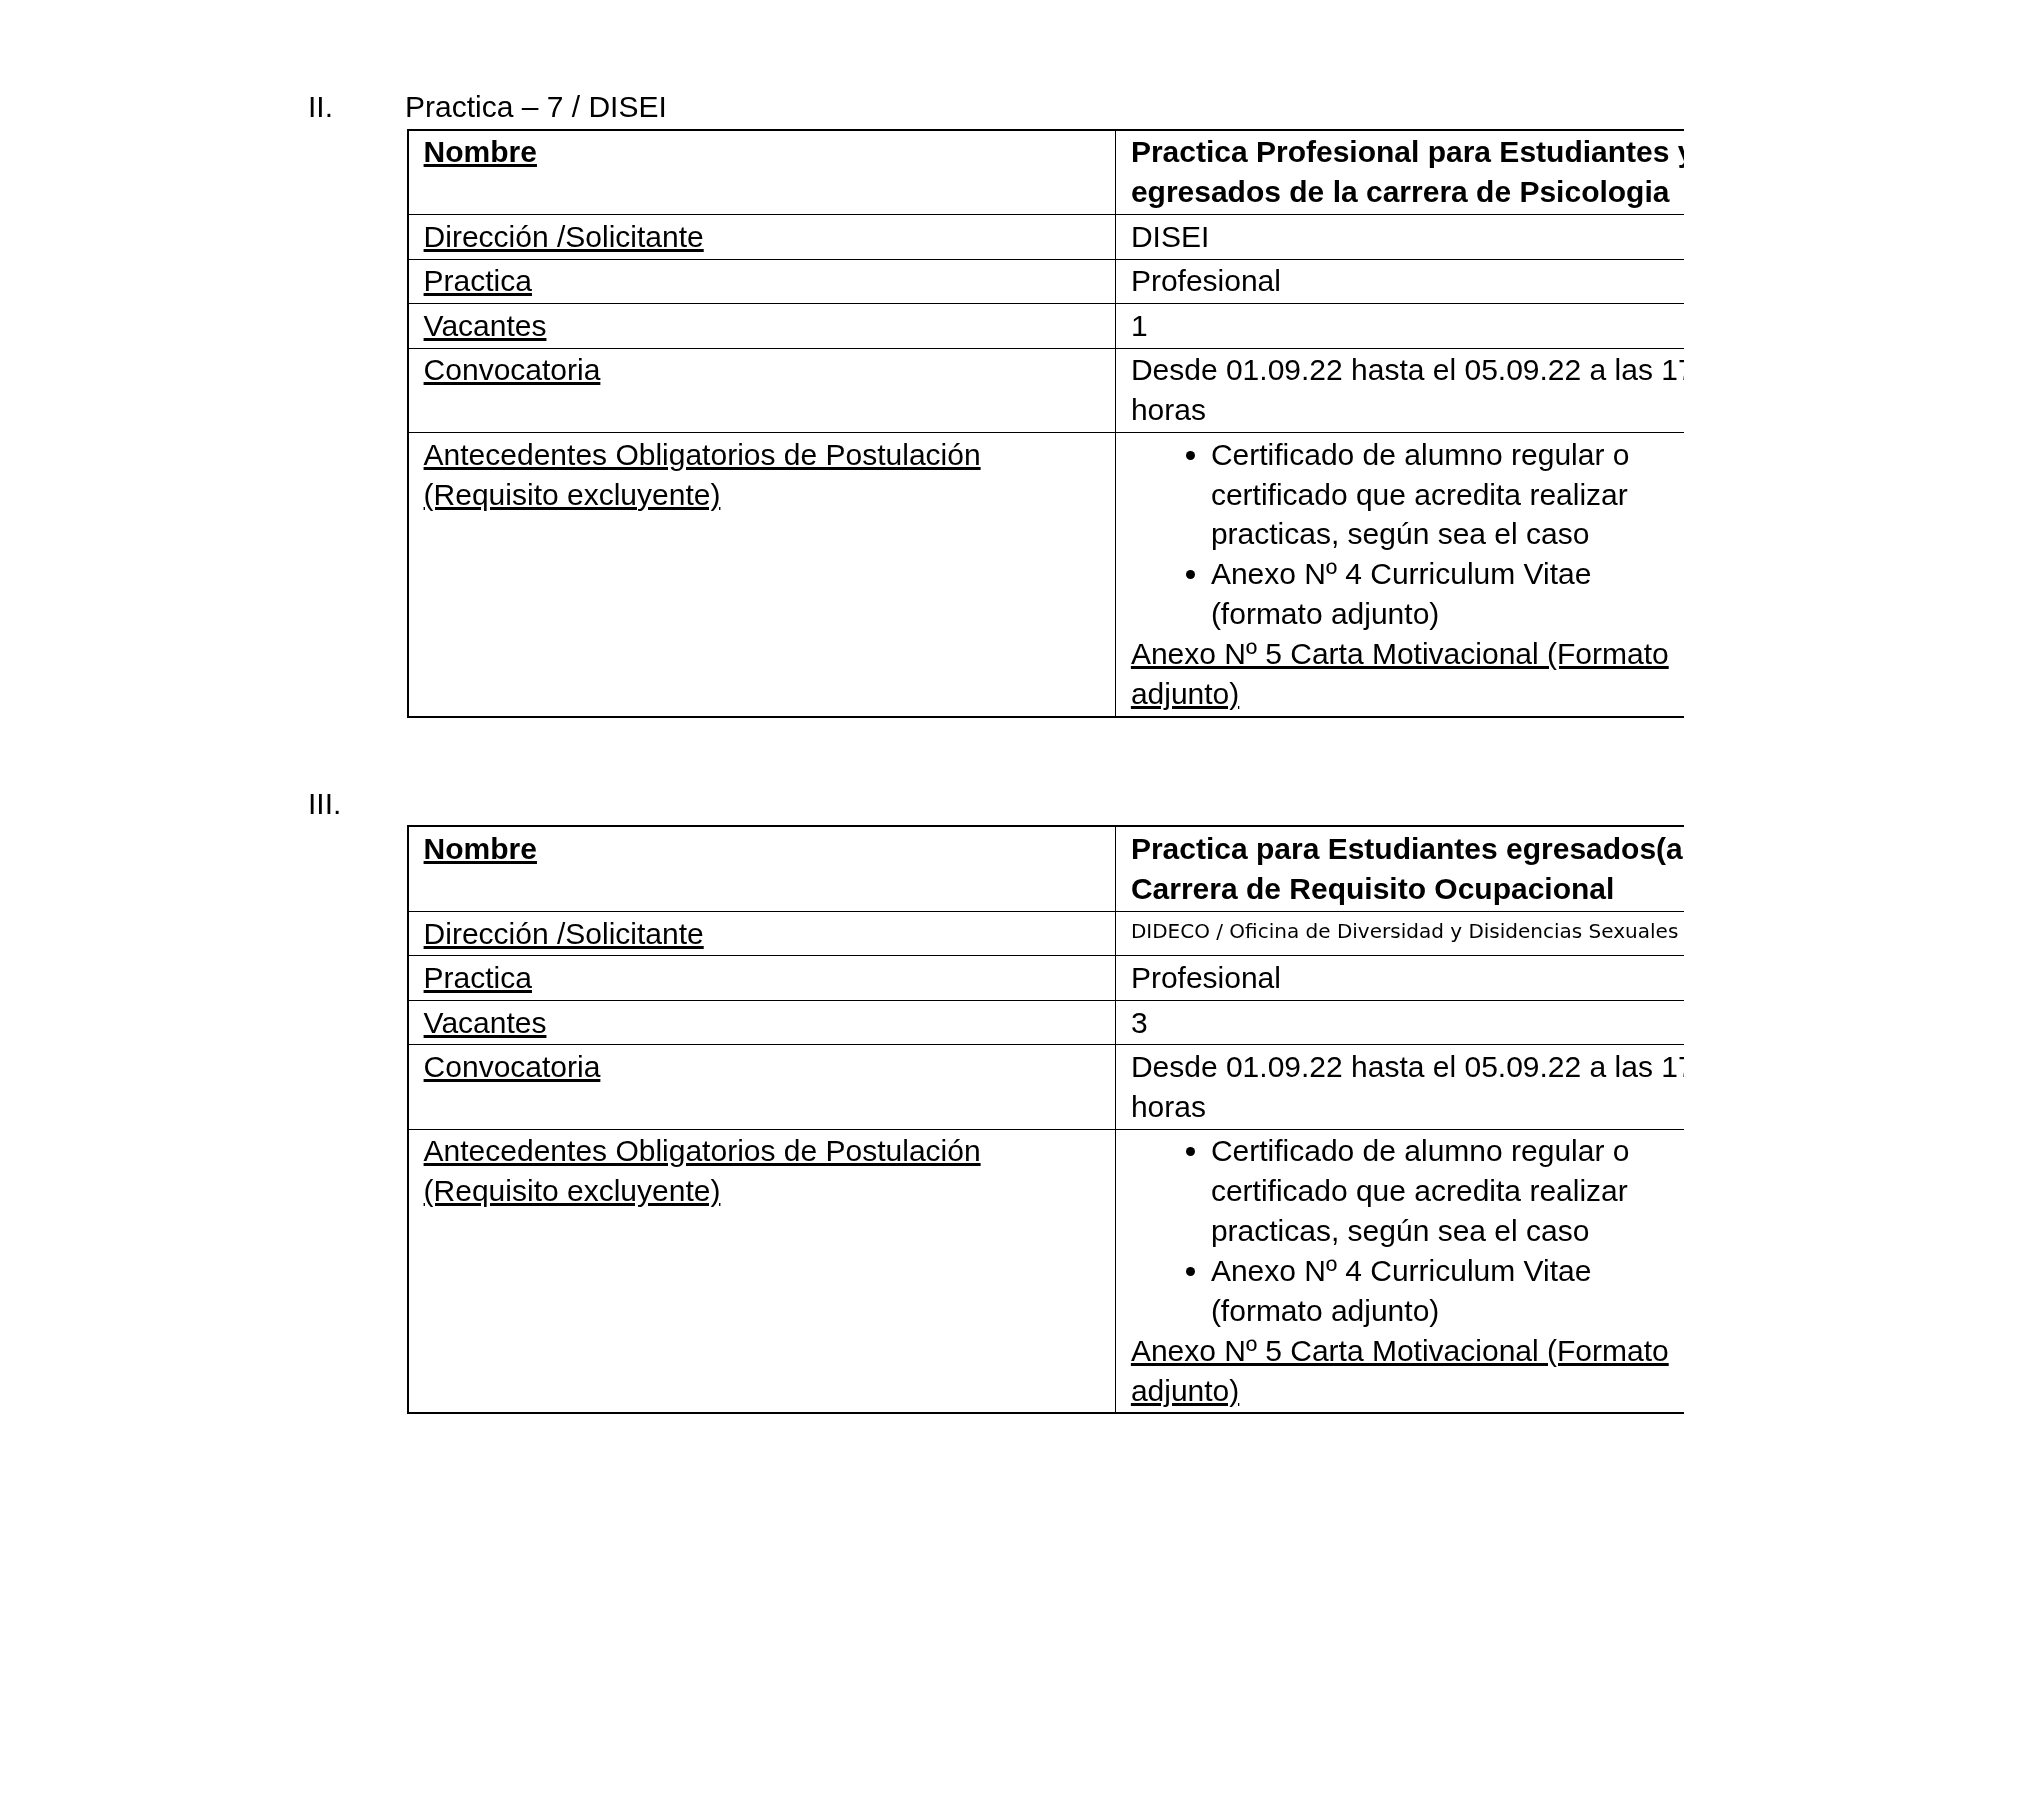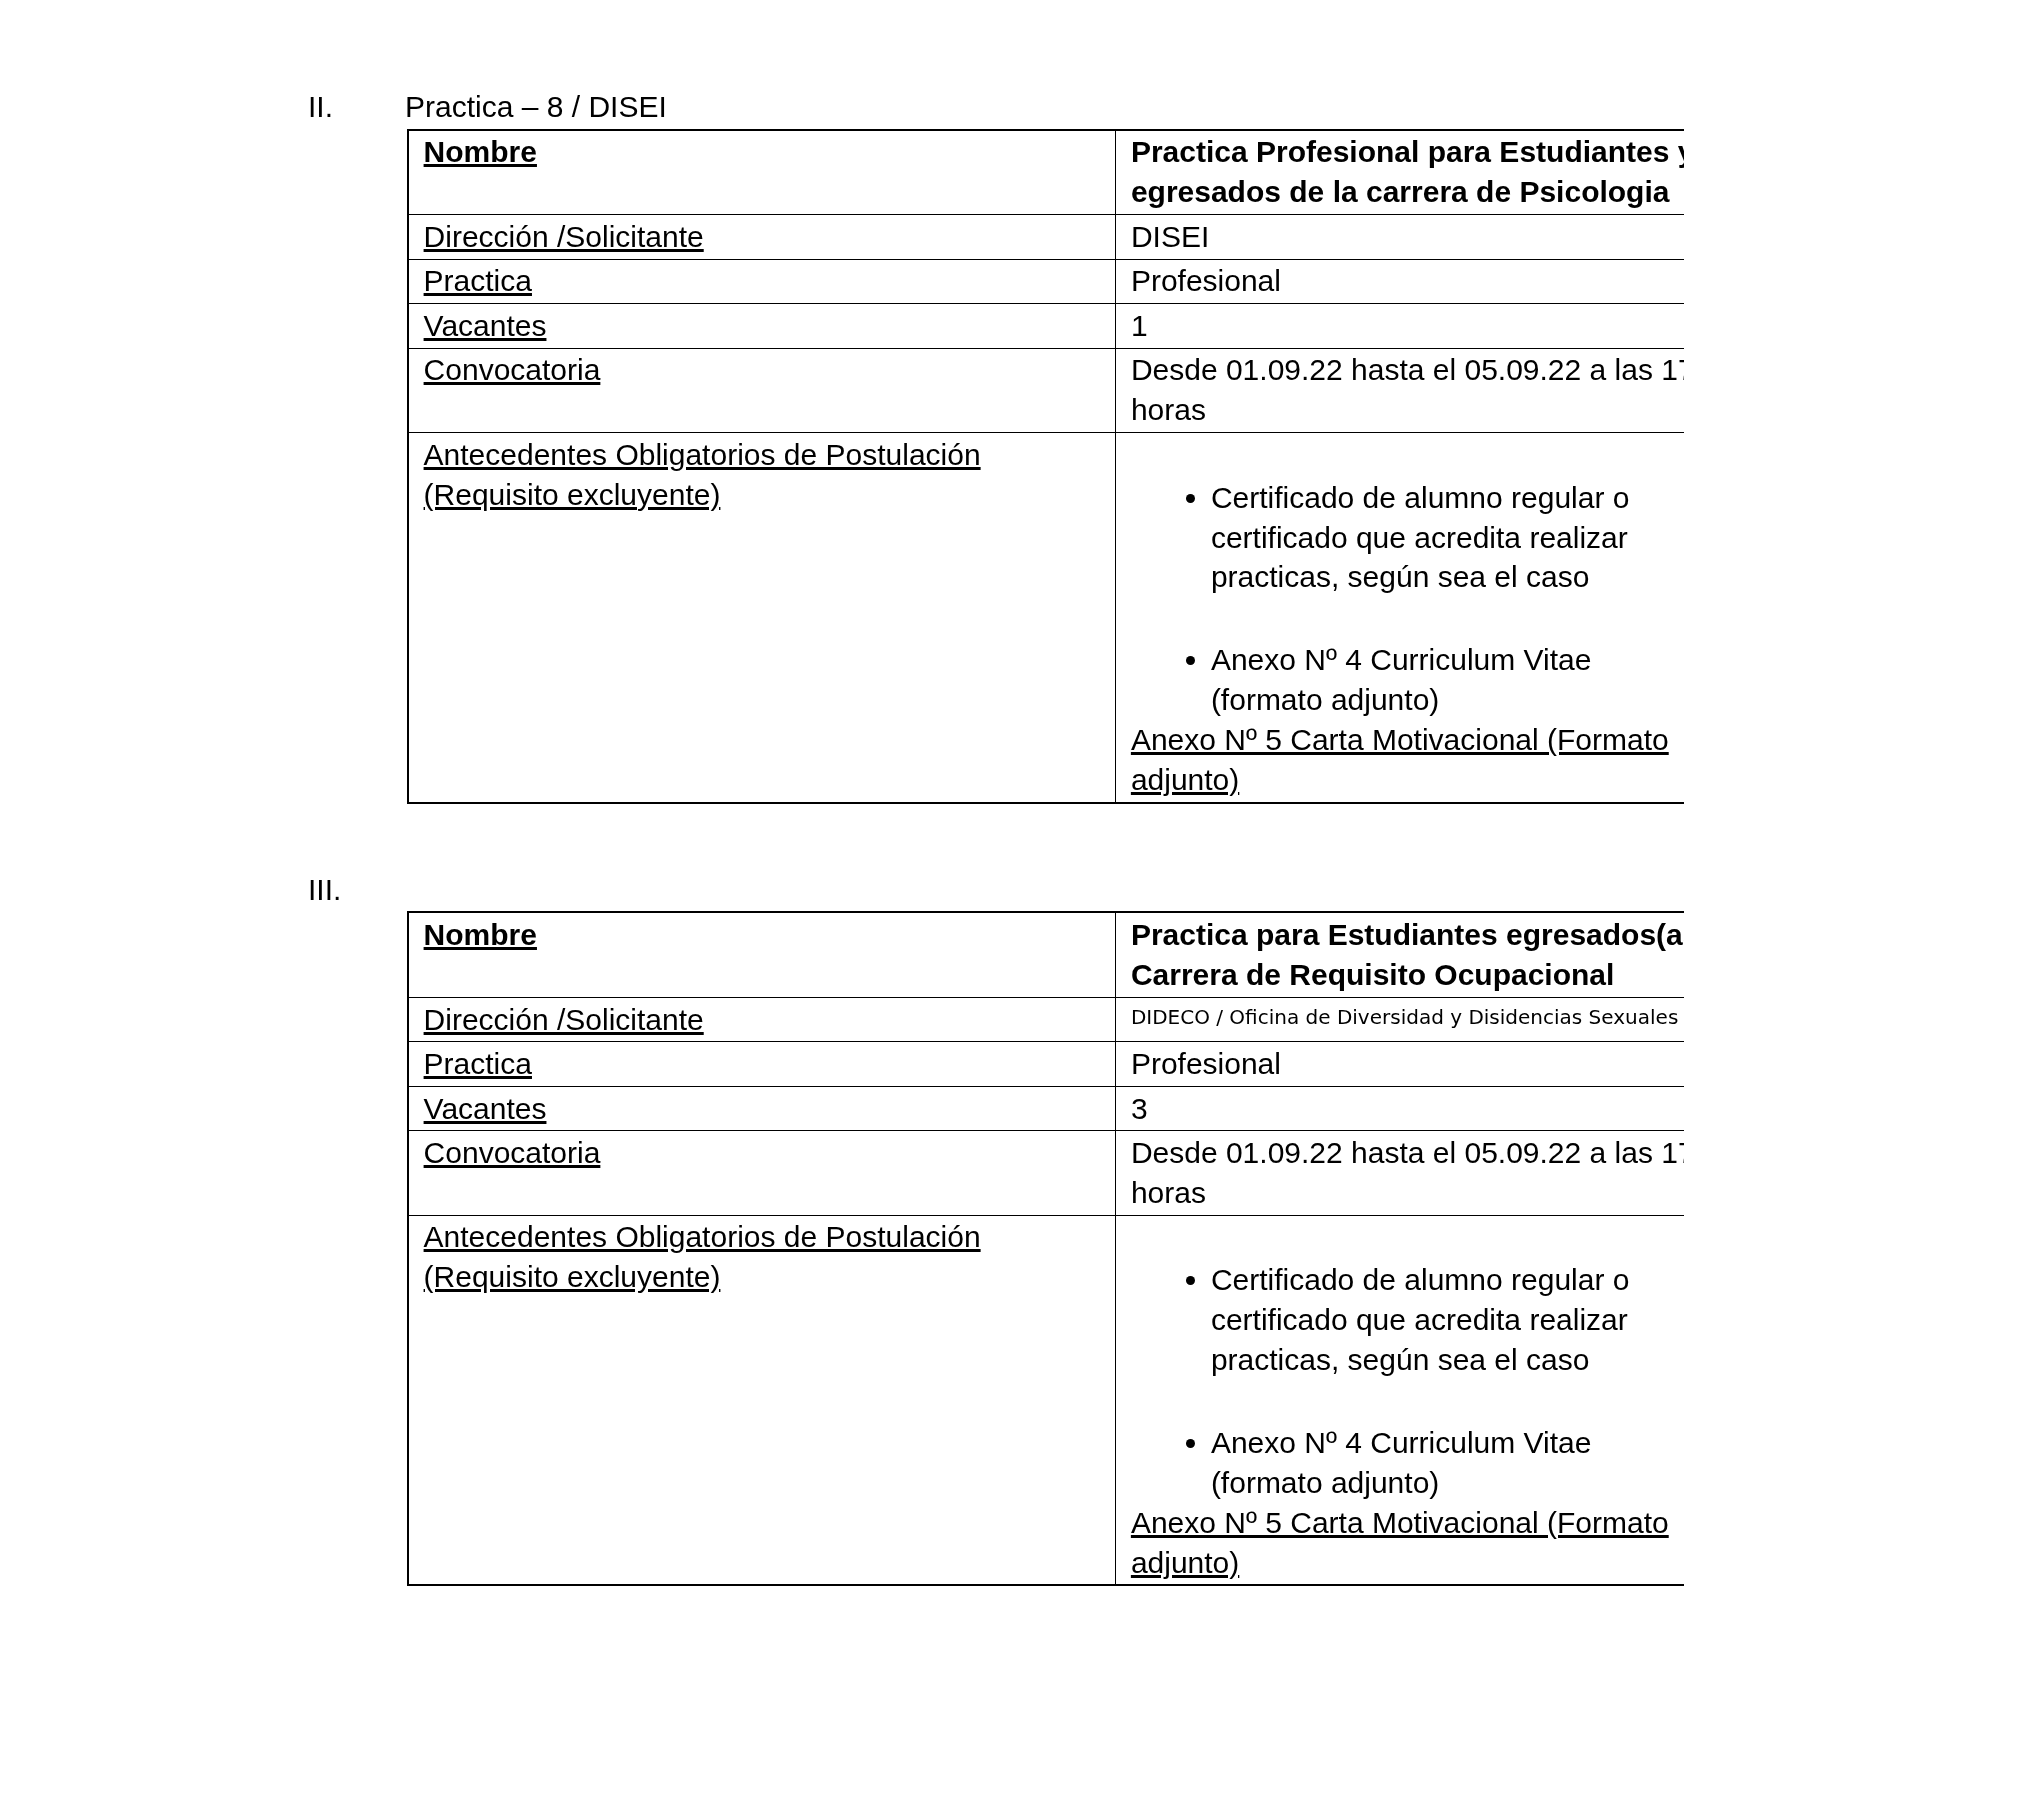--- a/index.html
+++ b/index.html
@@ -61,36 +61,35 @@
     line-height: 1.75;
   }
   
   td.tall { padding-bottom: 44px; }
   ul.req-list {
     margin: 0;
     padding-left: 80px;
   }
   ul.req-list li {
     max-width: 457px;
-    margin-top: 43px;
   }
   .note {
     max-width: 603px;
     text-decoration: underline;
   }
 </style>
 </head>
 <body>
 
 <div class="page">
 
   <div class="doc-section">
     <div class="heading">
       <span class="numeral">II.</span>
-      <span class="heading-text">Practica – 8 / DISEI</span>
+      <span class="heading-text">Practica – 7 / DISEI</span>
     </div>
     <table class="info-table">
       <tbody>
           <tr>
         <td class="col-label bold">Nombre</td>
         <td class="col-value bold">Practica Profesional para Estudiantes y/o egresados de la carrera de Psicologia</td>
       </tr>
       <tr>
         <td class="col-label">Dirección /Solicitante</td>
         <td class="col-value">DISEI</td>

